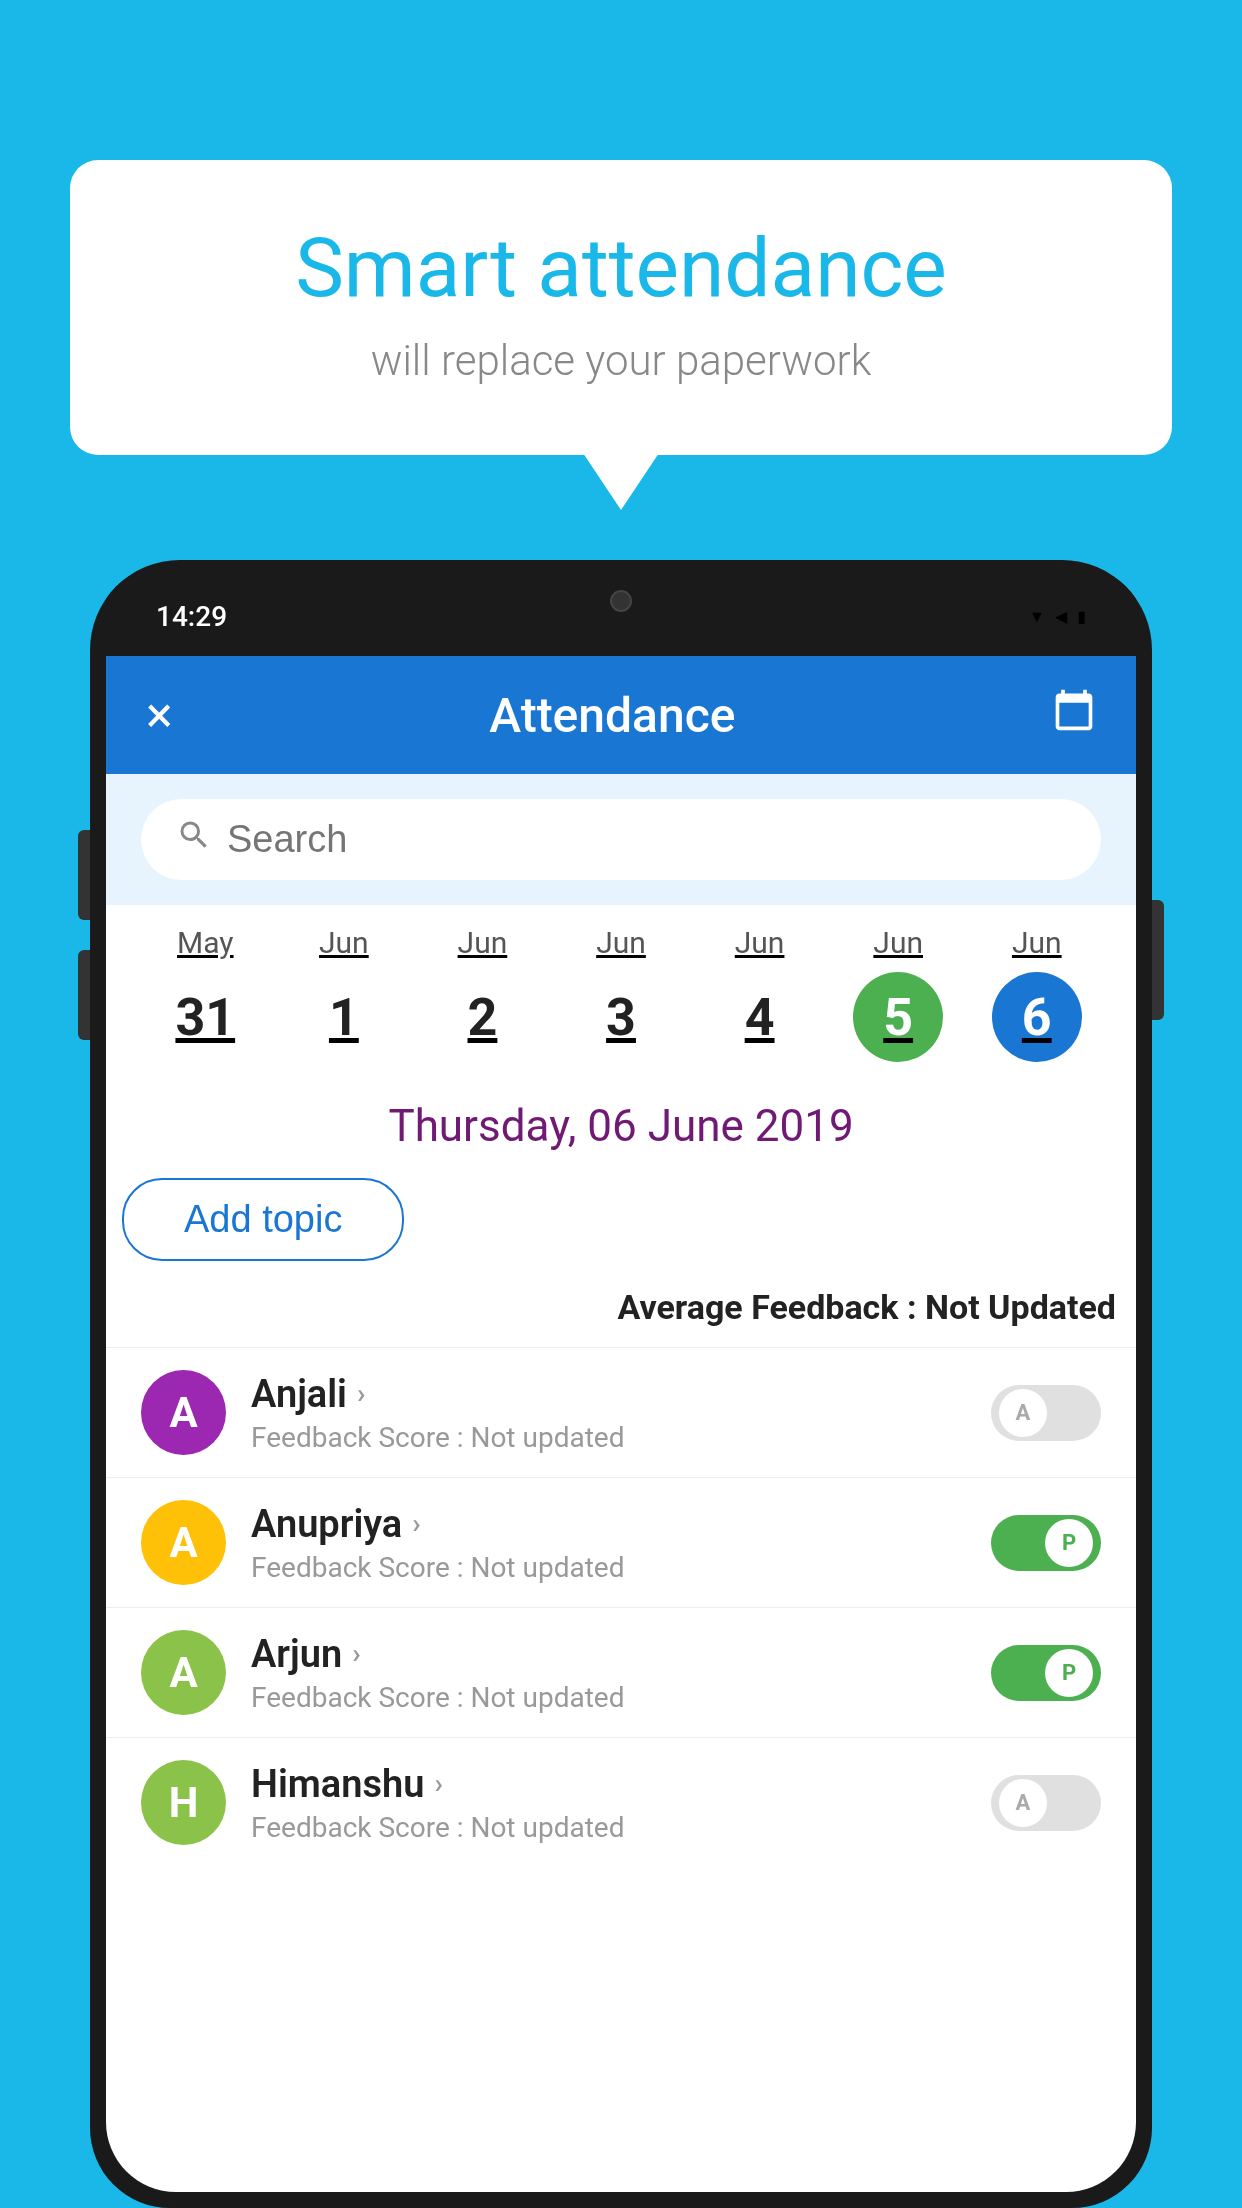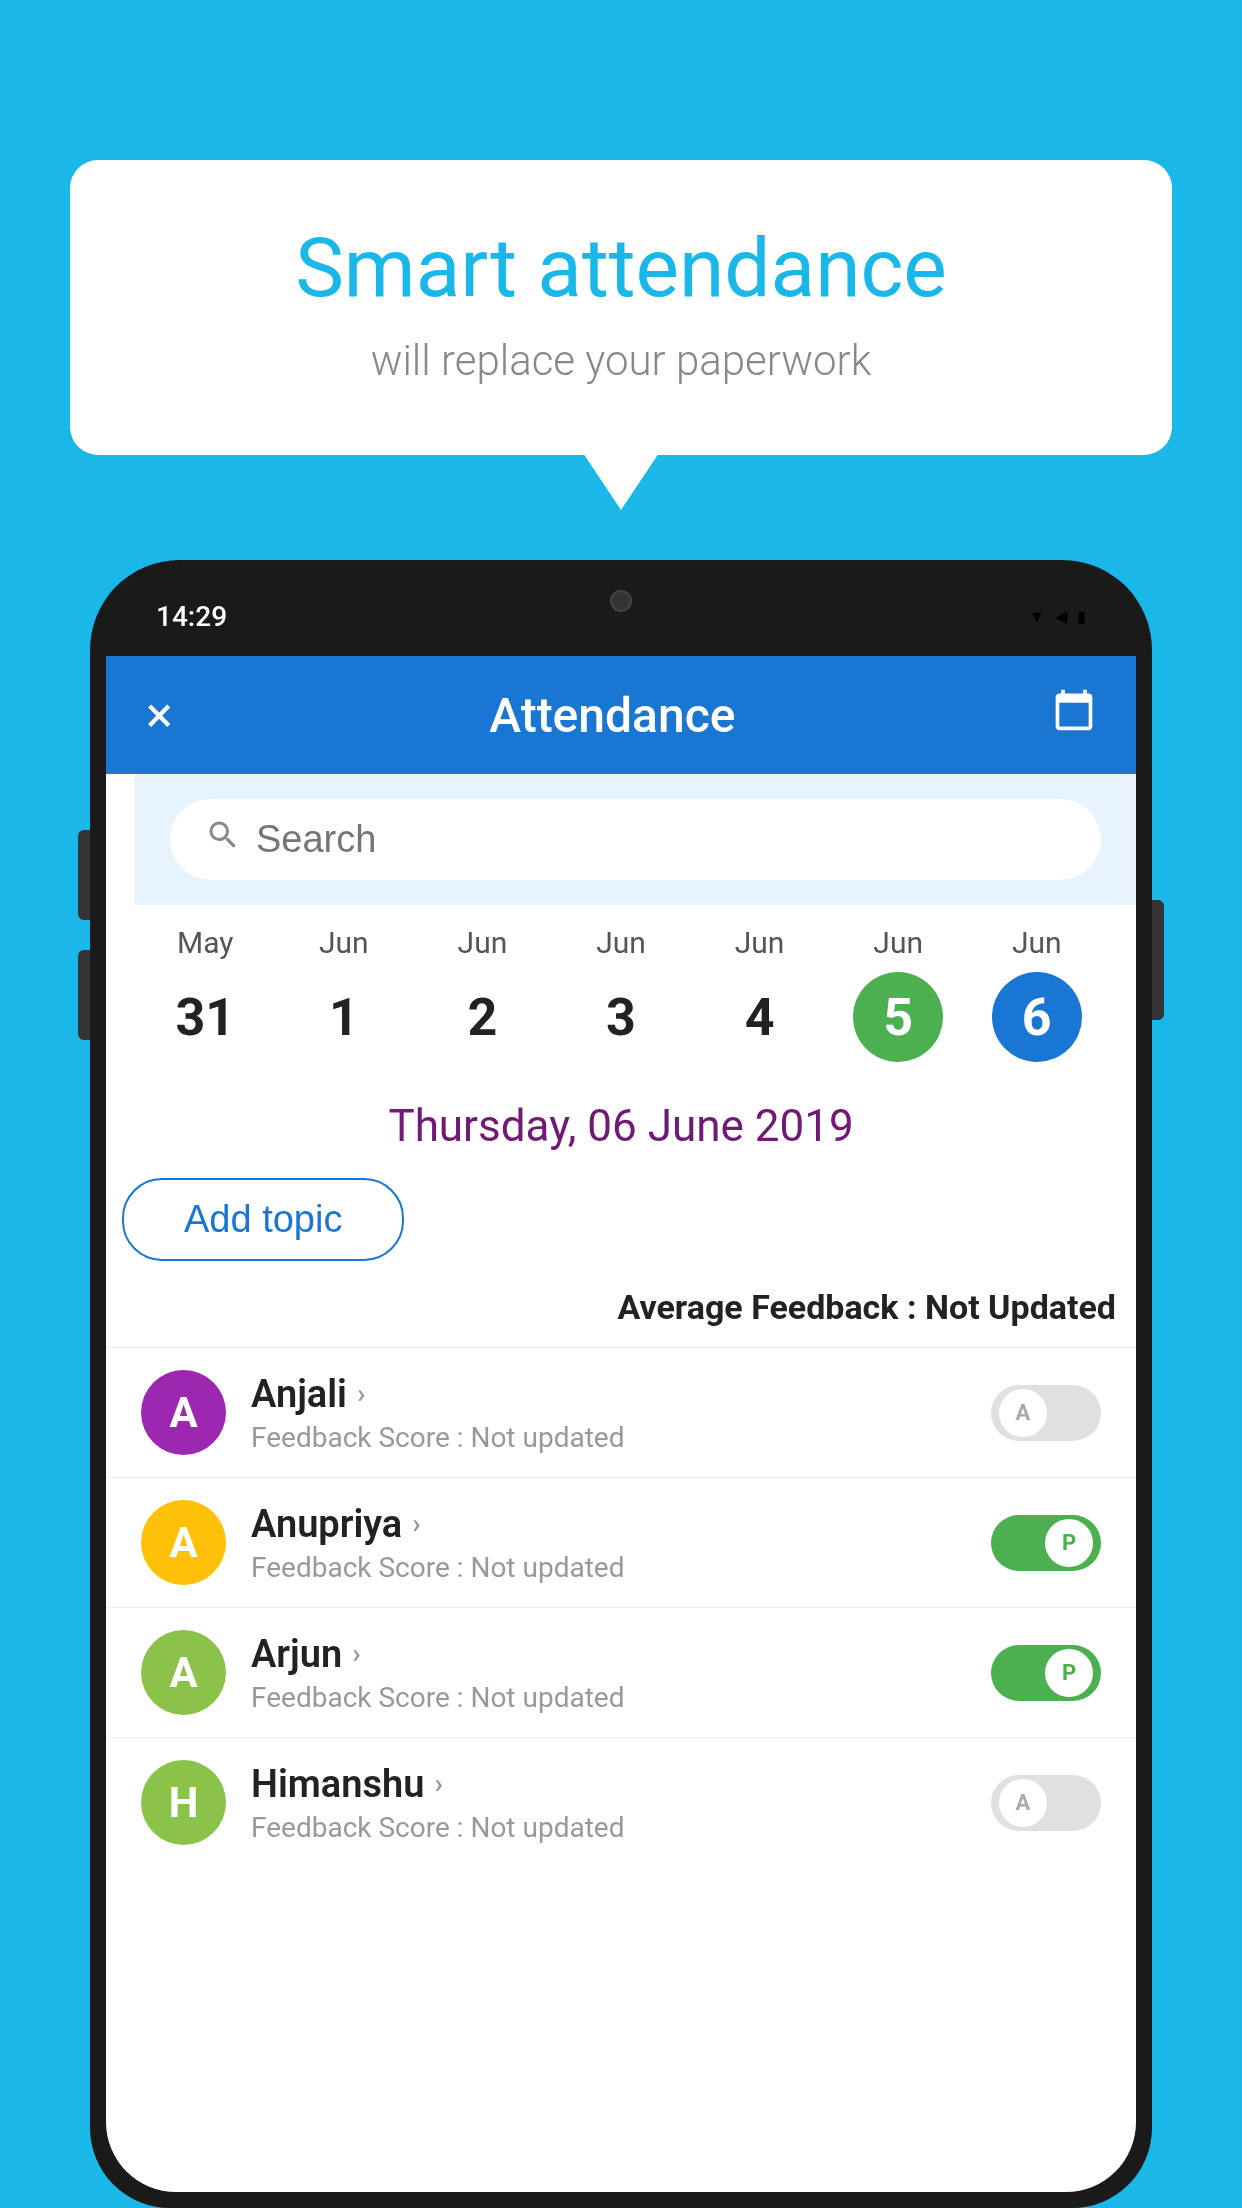--- a/index.html
+++ b/index.html
@@ -141,21 +141,20 @@
     .header-calendar {
       color: white;
       font-size: 44px;
     }
 
     
     .search-bar {
       padding: 25px 35px;
       background: #e8f4fd;
       flex-shrink: 0;
-      margin-left: 29px;
     }
 
     .search-input-wrap {
       background: white;
       border-radius: 50px;
       display: flex;
       align-items: center;
       padding: 18px 35px;
       gap: 15px;
     }
@@ -182,20 +181,21 @@
       justify-content: space-between;
       flex-shrink: 0;
     }
 
     .cal-day {
       display: flex;
       flex-direction: column;
       align-items: center;
       gap: 12px;
       flex: 1;
+      text-decoration: underline;
     }
 
     .cal-month {
       font-size: 30px;
       color: #555;
       font-weight: 400;
     }
 
     .cal-date {
       font-size: 52px;

